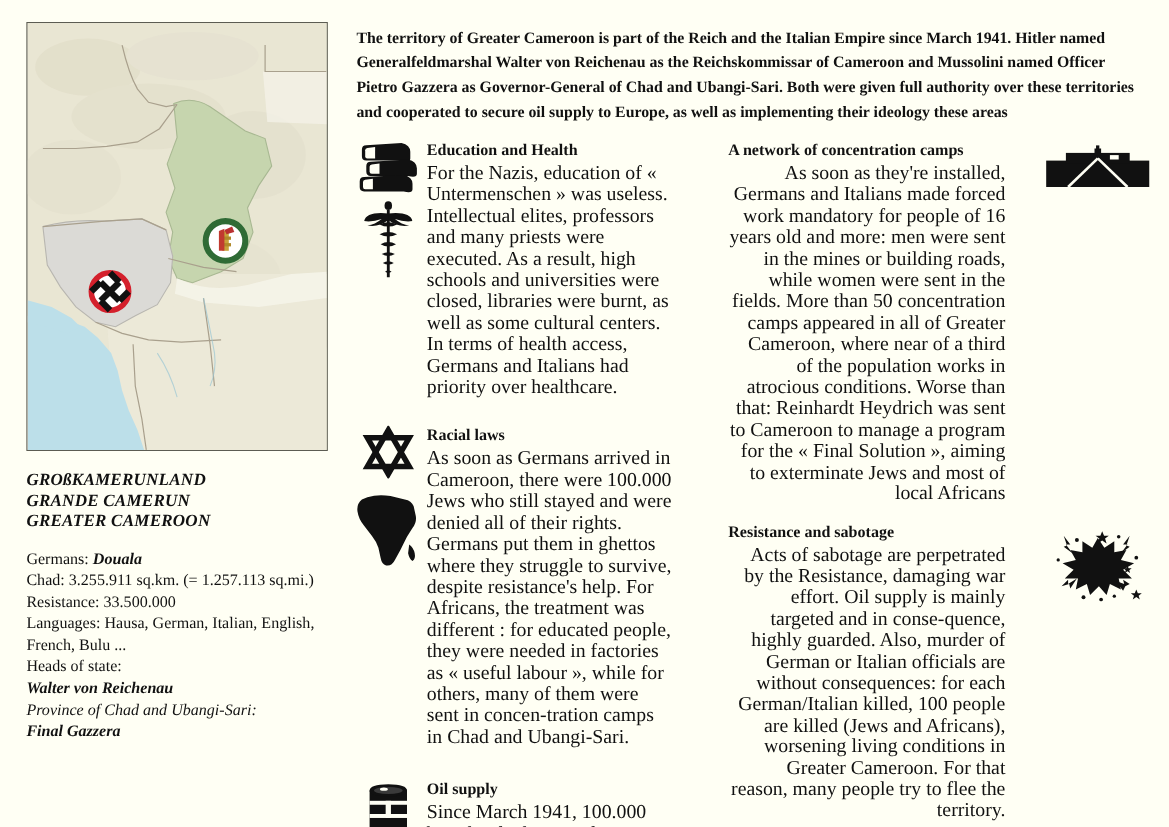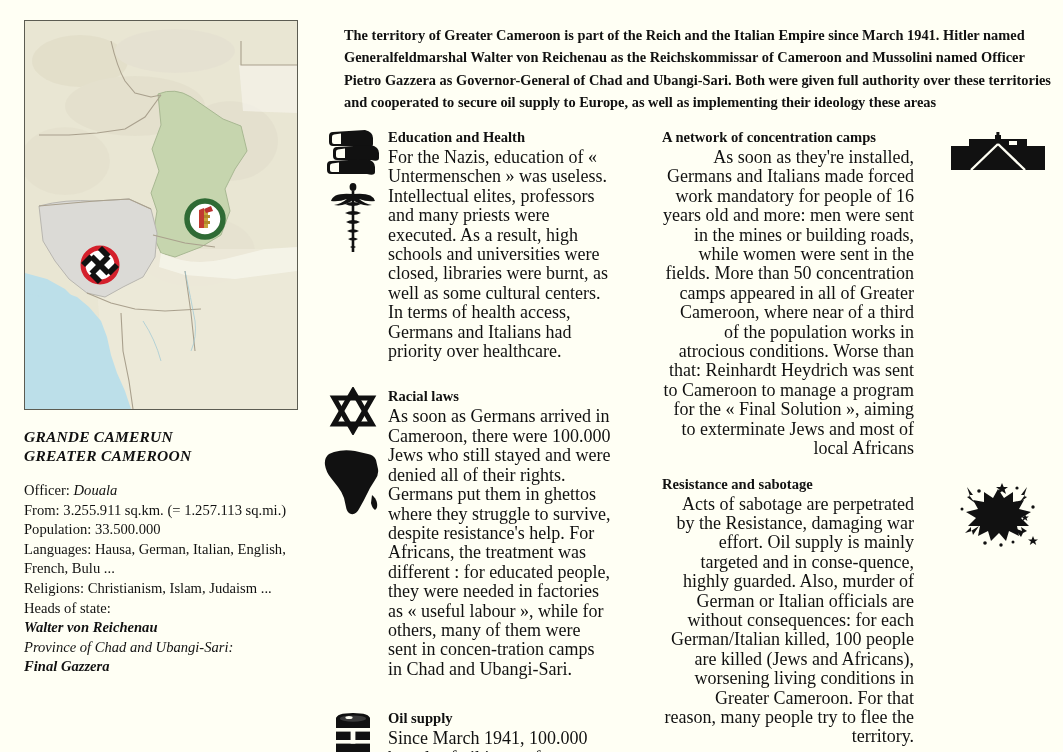--- a/index.html
+++ b/index.html
@@ -53,28 +53,28 @@
     font-size: 15.5px;
     line-height: 18.5px;
     letter-spacing: 0.2px;
   }
   .facts {
     margin-top: 16px;
     font-size: 14.6px;
     line-height: 19.6px;
   }
   .facts .row { white-space: normal; }
-  .facts b { font-weight: normal; font-style: italic; }
+  .facts b { font-weight: bold; font-style: italic; }
   .facts i { font-style: italic; }
   .facts .bi { font-style: italic; font-weight: bold; margin-top: 47px; }
 
   
   .header {
     position: absolute;
-    left: 344px;
+    left: 324px;
     top: 24px;
     width: 710px;
     font-weight: bold;
     font-size: 14.4px;
     line-height: 22.4px;
     text-align: left;
   }
 
   
   .mid-col {
@@ -214,44 +214,41 @@
               <rect x="-5" y="2" width="10" height="3" fill="#b0892a"></rect>
               <path d="M-1 -10 L6 -13 L8 -8 L1 -6 Z" fill="#b93030"></path>
               <path d="M-6 -9 L-1 -11 L-1 9 L-6 9 Z" fill="#c13a30"></path>
             </g>
           </g>
         </g>
       </svg>
     </div>
 
     <div class="country-title">
+      <div>GROßKAMERUNLAND</div>
       <div>GRANDE CAMERUN</div>
       <div>GREATER CAMEROON</div>
     </div>
 
     <div class="facts">
       <div class="row">
-        <span>Officer:</span>
+        <span>Germans:</span>
         <b>Douala</b>
       </div>
       <div class="row">
-        <span>From:</span>
+        <span>Chad:</span>
         <span>3.255.911 sq.km. (= 1.257.113 sq.mi.)</span>
       </div>
       <div class="row">
-        <span>Population:</span>
+        <span>Resistance:</span>
         <span>33.500.000</span>
       </div>
       <div class="row">
         <span>Languages:</span>
         <span>Hausa, German, Italian, English, French, Bulu ...</span>
-      </div>
-      <div class="row">
-        <span>Religions:</span>
-        <span>Christianism, Islam, Judaism ...</span>
       </div>
       <div class="row">Heads of state:</div>
       <div class="row">
         <span class="bi">Walter von Reichenau</span>
       </div>
       <div class="row">
         <i>Province of Chad and Ubangi-Sari:</i>
       </div>
       <div class="row">
         <span class="bi">Final Gazzera</span>

